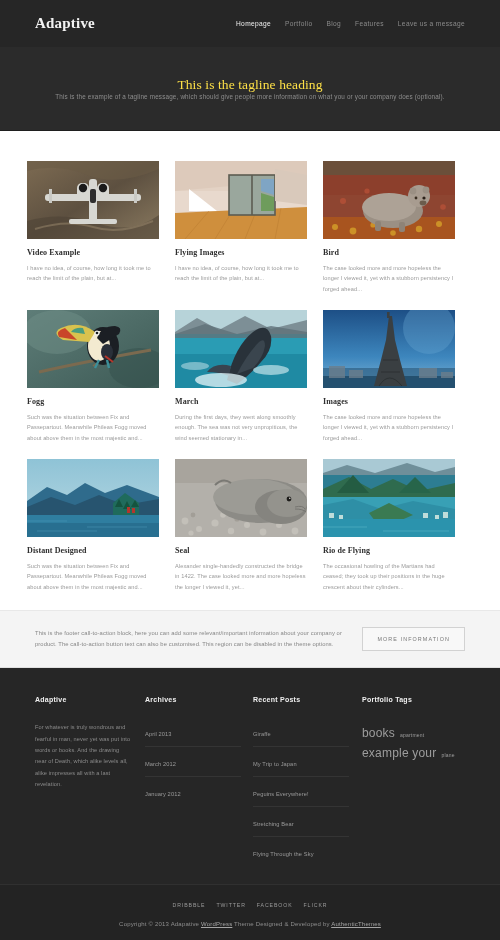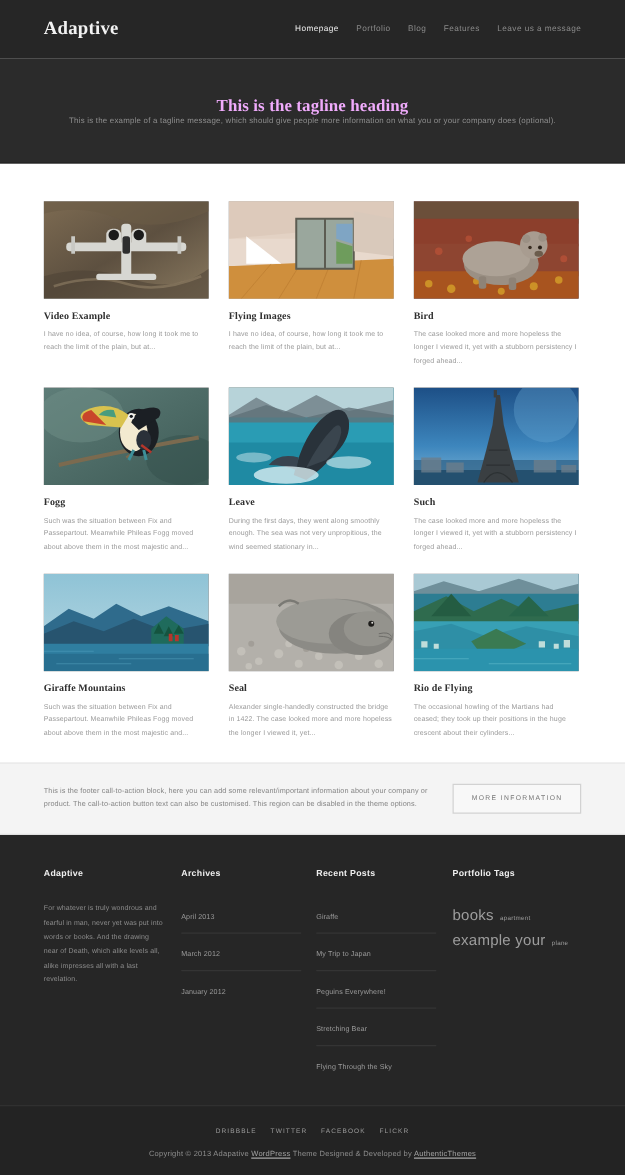--- a/index.html
+++ b/index.html
@@ -45,36 +45,36 @@
     height: 84px;
     padding: 0 30px;
     display: flex;
     flex-direction: column;
     align-items: center;
     justify-content: center;
     border-bottom: 1px solid #1f1f1f;
   }
   .hero-title {
     font-family: "Liberation Serif", serif;
-    font-weight: bold;
+    font-weight: normal;
     font-size: 13.5px;
-    color: #f0abfc;
+    color: #fde047;
     letter-spacing: 0.1px;
   }
   .hero-sub {
     font-size: 6.3px;
     color: #8e8e8e;
     letter-spacing: 0.18px;
     text-align: center;
   }
 
   
   .grid-wrap {
     background: #ffffff;
-    padding: 30px 35px 18px 35px;
+    padding: 30px 35px 18px 27px;
   }
   .grid {
     display: grid;
     grid-template-columns: repeat(3, 132px);
     column-gap: 16px;
     row-gap: 16px;
   }
   .card { width: 132px; }
   .card-thumb {
     width: 132px;
@@ -361,21 +361,21 @@
             <rect y="28" width="132" height="50" fill="#2a9cb4"></rect>
             <rect y="44" width="132" height="34" fill="#1f8aa3"></rect>
             <path d="M52 70 Q60 36 78 22 Q92 12 96 26 Q98 40 86 52 Q74 66 62 74 Z" fill="#29323a"></path>
             <path d="M62 64 Q72 44 84 32 Q90 27 90 36 Q88 48 78 58 Z" fill="#3a454e"></path>
             <path d="M56 56 Q40 52 32 62 Q44 62 54 66 Z" fill="#394450"></path>
             <ellipse cx="46" cy="70" rx="26" ry="7" fill="#d9eef2" opacity=".8"></ellipse>
             <ellipse cx="96" cy="60" rx="18" ry="5" fill="#cfe9ee" opacity=".65"></ellipse>
             <ellipse cx="20" cy="56" rx="14" ry="4" fill="#bfe0e7" opacity=".55"></ellipse>
           </svg>
         </div>
-        <div class="card-title">Leave</div>
+        <div class="card-title">March</div>
         <div class="card-text">During the first days, they went along smoothly enough. The sea was not very unpropitious, the wind seemed stationary in...</div>
       </div>
 
       <div class="card">
         <div class="card-thumb">
           <svg viewBox="0 0 132 78" preserveAspectRatio="none">
             <defs>
                 <linearGradient id="g6" x1="0" y1="0" x2="0" y2="1">
               <stop offset="0%" stop-color="#1d4f86"></stop>
                   <stop offset="60%" stop-color="#3d86bd"></stop>
@@ -398,21 +398,21 @@
               <path d="M56 76 Q66 60 79 76"></path>
             </g>
             <g fill="#6b7e8c" opacity=".8">
               <rect x="6" y="56" width="16" height="12"></rect>
                 <rect x="26" y="60" width="14" height="8"></rect>
               <rect x="96" y="58" width="18" height="10"></rect>
                 <rect x="118" y="62" width="12" height="6"></rect>
             </g>
           </svg>
         </div>
-        <div class="card-title">Such</div>
+        <div class="card-title">Images</div>
         <div class="card-text">The case looked more and more hopeless the longer I viewed it, yet with a stubborn persistency I forged ahead...</div>
       </div>
 
       <div class="card">
         <div class="card-thumb">
           <svg viewBox="0 0 132 78" preserveAspectRatio="none">
             <defs>
                 <linearGradient id="g7" x1="0" y1="0" x2="0" y2="1">
               <stop offset="0%" stop-color="#8fc3d6"></stop>
                   <stop offset="100%" stop-color="#b9d9e3"></stop>
@@ -431,21 +431,21 @@
             <rect x="105" y="49" width="3" height="5" fill="#b5352c"></rect>
             <rect y="56" width="132" height="22" fill="#2f7ea0"></rect>
             <rect y="64" width="132" height="14" fill="#286f90"></rect>
             <g stroke="#4f9cba" stroke-width="0.8" opacity=".6">
               <line x1="0" y1="62" x2="40" y2="62"></line>
                 <line x1="60" y1="68" x2="120" y2="68"></line>
                 <line x1="10" y1="72" x2="70" y2="72"></line>
             </g>
           </svg>
         </div>
-        <div class="card-title">Giraffe Mountains</div>
+        <div class="card-title">Distant Designed</div>
         <div class="card-text">Such was the situation between Fix and Passepartout. Meanwhile Phileas Fogg moved about above them in the most majestic and...</div>
       </div>
 
       <div class="card">
         <div class="card-thumb">
           <svg viewBox="0 0 132 78" preserveAspectRatio="none">
             <rect width="132" height="78" fill="#b3b0aa"></rect>
             <rect y="0" width="132" height="24" fill="#a8a49d"></rect>
             <g fill="#c6c3bc" opacity=".85">
               <circle cx="10" cy="62" r="3.4"></circle>

